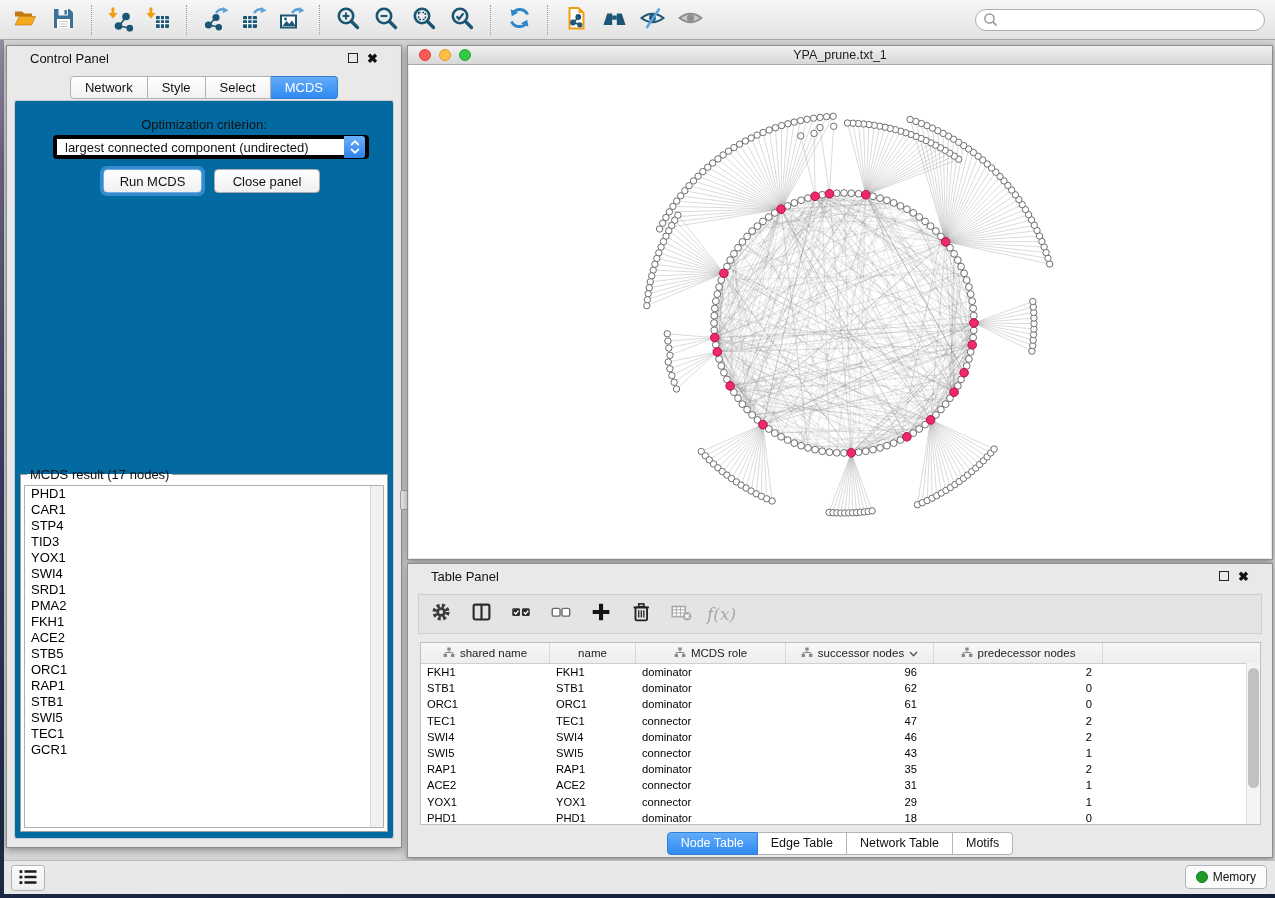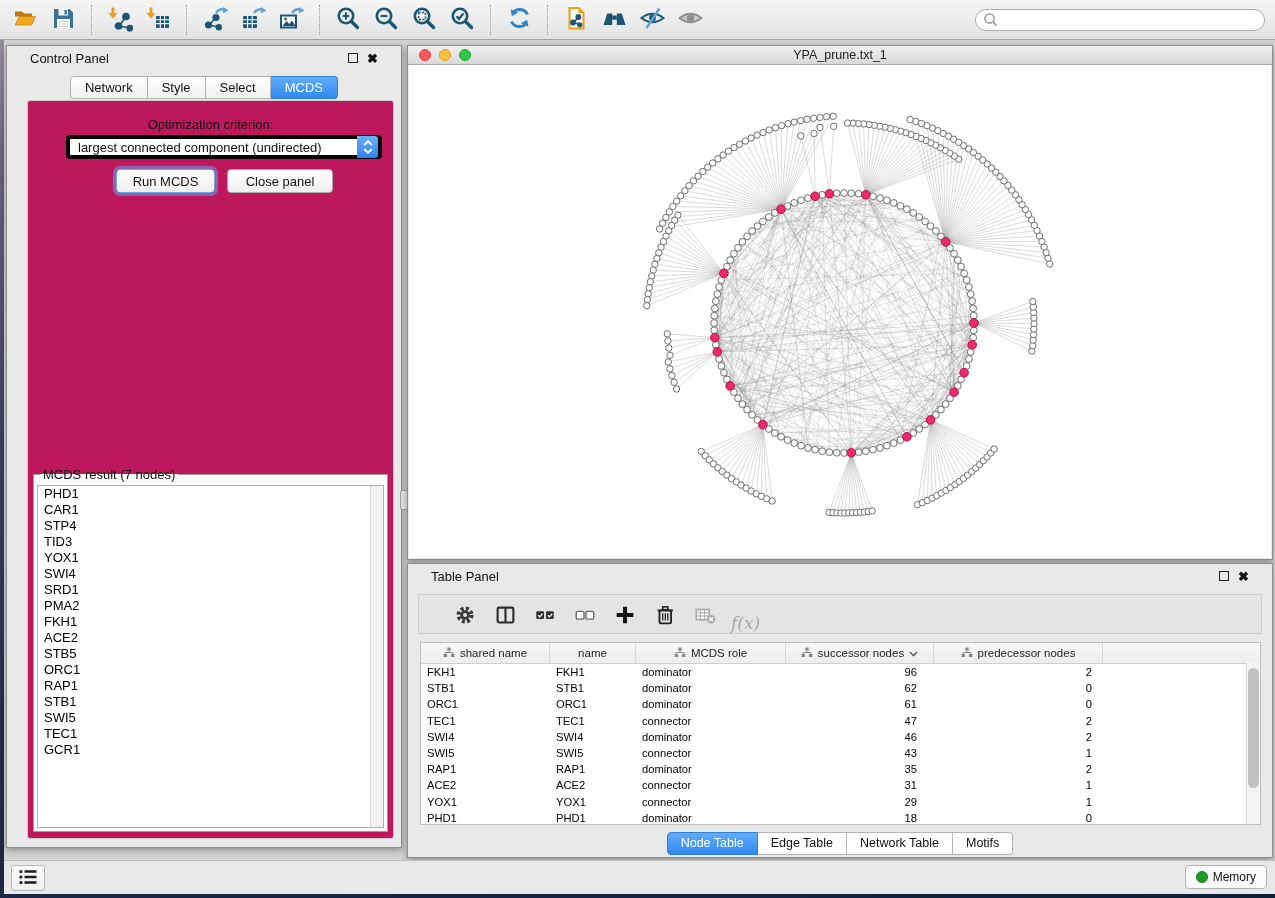--- a/index.html
+++ b/index.html
@@ -32,21 +32,21 @@
   
   .splitter{position:absolute;left:399px;top:5px;width:4px;height:803px;}
   .splitter-grip{position:absolute;left:-3px;top:445px;width:9px;height:18px;background:#e3e3e3;border:1px solid #9f9f9f;border-radius:2px;}
   
   .cp-tabs{position:absolute;top:30px;left:0;right:0;display:flex;justify-content:center;}
   .cp-tab{height:21px;line-height:21px;padding:0 14px;font-size:13px;background:linear-gradient(#ffffff,#f1f1f1);
     border:1px solid #b2b2b2;border-left:none;color:#111;}
   .cp-tab:first-child{border-left:1px solid #b2b2b2;border-radius:4px 0 0 4px;}
   .cp-tab:last-child{border-radius:0 4px 4px 0;}
   .cp-tab.selected{background:linear-gradient(#63acf9,#2f8af2);color:#fff;border-color:#2f7fd6;}
-  .cp-content{position:absolute;left:7px;right:7px;top:54px;bottom:8px;background:#be185d;border:1px solid #cbcbcb;border-radius:3px;margin-left:13px;}
+  .cp-content{position:absolute;left:7px;right:7px;top:54px;bottom:8px;background:#0369a1;border:1px solid #cbcbcb;border-radius:3px;}
   .cp-opt-label{position:absolute;top:16px;left:0;right:0;text-align:center;font-size:13px;color:#111;}
   .cp-select{position:absolute;left:38px;top:34px;width:316px;height:24px;background:#fff;border:4px solid #000000;border-radius:4px;
     box-sizing:border-box;display:flex;align-items:center;}
   .cp-select-text{flex:1;font-size:13px;padding-left:8px;color:#111;white-space:nowrap;}
   .cp-select-cap{width:21px;height:22px;margin-right:0px;border-radius:0 3px 3px 0;background:linear-gradient(#6cb0fa,#2e82ee);display:flex;align-items:center;justify-content:center;}
   .cp-btn{position:absolute;top:68px;height:24px;background:linear-gradient(#ffffff,#efefef);border:1px solid #ababab;border-radius:4px;
     font-size:13px;color:#111;font-family:"Liberation Sans",sans-serif;}
   #run-mcds{left:88px;width:99px;border-color:#71a9e3;box-shadow:0 0 0 3px rgba(96,165,245,.55);}
   #close-panel{left:199px;width:106px;}
   .mcds-fieldset{position:absolute;left:5px;right:5px;top:366px;bottom:6px;border:1px solid #9c9c9c;background:#fdfdfd;margin:0;padding:2px;}
@@ -55,21 +55,21 @@
   .mcds-item{font-size:13px;line-height:16px;padding-left:6px;color:#000;}
   .mcds-scroll{position:absolute;right:0;top:0;bottom:0;width:12px;background:#f1f1f1;border-left:1px solid #d8d8d8;}
   
   .mac-titlebar{height:18px;background:linear-gradient(#f1f1f1,#d7d7d7);border-bottom:1px solid #ababab;position:relative;
     display:flex;align-items:center;justify-content:center;font-size:12.5px;color:#1c1c1c;}
   .lights{position:absolute;left:11px;top:3px;display:flex;gap:8px;}
   .light{width:12px;height:12px;border-radius:50%;box-sizing:border-box;}
   .net-canvas{position:absolute;left:1px;right:1px;top:19px;bottom:1px;background:#fff;overflow:hidden;}
   
   .tp-toolbar{position:absolute;left:10px;right:10px;top:30px;height:40px;background:#e4e4e4;border:1px solid #cecece;
-    display:flex;align-items:flex-end;gap:4px;padding-left:28px;box-sizing:border-box;}
+    display:flex;align-items:center;gap:4px;padding-left:4px;box-sizing:border-box;}
   .tp-btn{width:36px;height:32px;border:none;background:transparent;display:flex;align-items:center;justify-content:center;padding:0;}
   .fx-label{font-family:"DejaVu Serif",serif;font-style:italic;font-size:17px;color:#a8a8a8;padding-left:4px;}
   .table-area{position:absolute;left:12px;right:11px;top:78px;height:183px;background:#fff;border:1px solid #bfbfbf;box-sizing:border-box;}
   .tbl-header{display:flex;height:20px;background:linear-gradient(#f7f7f7,#ededed);border-bottom:1px solid #cfcfcf;}
   .th{display:flex;align-items:center;justify-content:center;gap:5px;font-size:11.5px;color:#222;border-right:1px solid #d8d8d8;box-sizing:border-box;}
   .tbl-row{display:flex;height:16.2px;align-items:center;}
   .td{font-size:11.2px;color:#000;box-sizing:border-box;white-space:nowrap;overflow:hidden;}
   .td.num{text-align:right;}
   .v-scroll{position:absolute;right:0;top:20px;bottom:0;width:13px;background:#f4f4f4;border-left:1px solid #dcdcdc;}
   .v-thumb{position:absolute;left:1px;right:1px;top:5px;height:120px;background:#c1c1c1;border-radius:6px;}
@@ -264,21 +264,21 @@
         <span class="cp-select-cap">
           <svg width="14" height="18">
               <path d="M3.2 7 L7 3.2 L10.8 7" fill="none" stroke="#fff" stroke-width="1.8"></path>
               <path d="M3.2 11 L7 14.8 L10.8 11" fill="none" stroke="#fff" stroke-width="1.8"></path>
             </svg>
         </span>
       </div>
       <button class="cp-btn" id="run-mcds">Run MCDS</button>
       <button class="cp-btn" id="close-panel">Close panel</button>
       <fieldset class="mcds-fieldset">
-        <legend>MCDS result (7 nodes)</legend>
+        <legend>MCDS result (17 nodes)</legend>
         <div class="mcds-list" id="mcds-list">
           <div class="mcds-item">PHD1</div>
             <div class="mcds-item">CAR1</div>
             <div class="mcds-item">STP4</div>
             <div class="mcds-item">TID3</div>
             <div class="mcds-item">YOX1</div>
             <div class="mcds-item">SWI4</div>
             <div class="mcds-item">SRD1</div>
             <div class="mcds-item">PMA2</div>
             <div class="mcds-item">FKH1</div>

